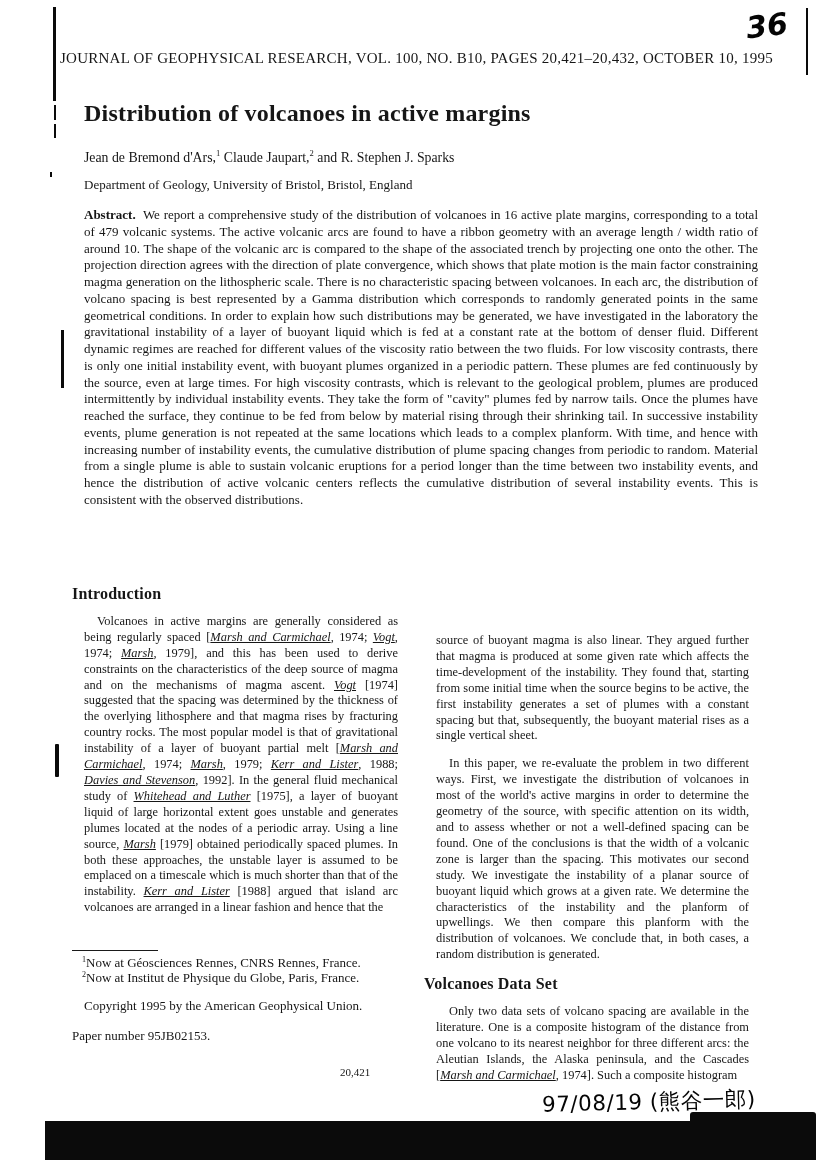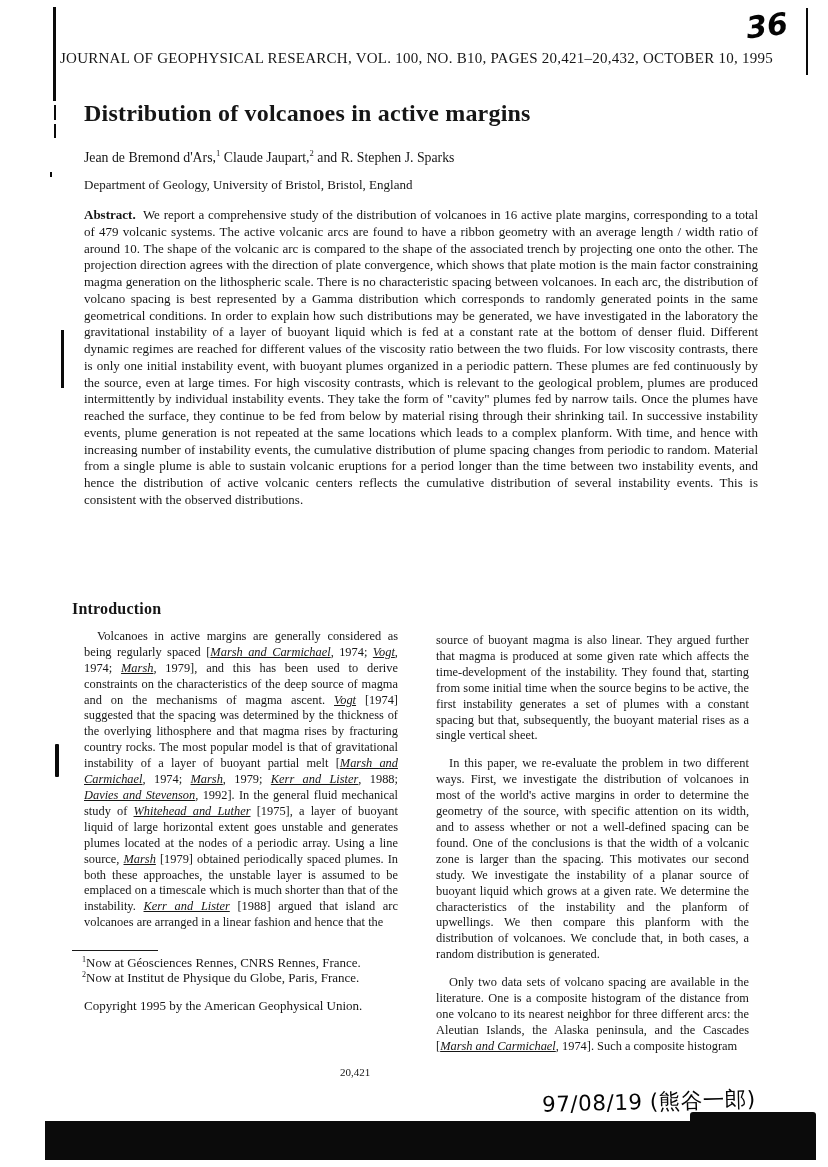--- a/index.html
+++ b/index.html
@@ -18,21 +18,21 @@
   }
   
   #title{top:100px;left:84px;width:600px;font-size:24px;font-weight:bold;letter-spacing:.2px;}
   #authors{top:150px;left:84px;width:640px;font-size:13.8px;}
   #affiliation{top:177px;left:84px;width:640px;font-size:13px;}
   
   #abstract{top:207px;left:84px;width:674px;font-size:13px;line-height:16.75px;text-align:justify;}
   #abstract .lbl{font-weight:bold;}
   
   .col{font-size:12.4px;line-height:15.9px;text-align:justify;}
-  #col-left{top:601px;left:72px;width:338px;}
+  #col-left{top:586px;left:72px;width:338px;}
   #col-right{top:621px;left:424px;width:337px;}
   h2.sec{font-size:16px;font-weight:bold;margin:0 0 11px 0;text-align:left;letter-spacing:.2px;}
   .col p{margin:12px;}
   .col p.indent{text-indent:13px;}
   #col-right h2.sec{margin:13px 0 11px 0;}
   .it{font-style:italic;text-decoration:underline;}
   sup{font-size:.62em;line-height:0;vertical-align:super;}
   
   #footnote-block{top:950px;left:72px;width:338px;font-size:13px;line-height:14.5px;text-align:left;}
   #footnote-rule{border-top:1.5px solid #1a1a1a;width:86px;margin:0 0 5px 0;}
@@ -82,27 +82,29 @@
 </div>
 
 <div class="abs col" id="col-left">
   <h2 class="sec">Introduction</h2>
   <p class="indent"><span>Volcanoes in active margins are generally considered as being regularly spaced [</span><span class="it">Marsh and Carmichael</span><span>, 1974; </span><span class="it">Vogt</span><span>, 1974; </span><span class="it">Marsh</span><span>, 1979], and this has been used to derive constraints on the characteristics of the deep source of magma and on the mechanisms of magma ascent. </span><span class="it">Vogt</span><span> [1974] suggested that the spacing was determined by the thickness of the overlying lithosphere and that magma rises by fracturing country rocks. The most popular model is that of gravitational instability of a layer of buoyant partial melt [</span><span class="it">Marsh and Carmichael</span><span>, 1974; </span><span class="it">Marsh</span><span>, 1979; </span><span class="it">Kerr and Lister</span><span>, 1988; </span><span class="it">Davies and Stevenson</span><span>, 1992]. In the general fluid mechanical study of </span><span class="it">Whitehead and Luther</span><span> [1975], a layer of buoyant liquid of large horizontal extent goes unstable and generates plumes located at the nodes of a periodic array. Using a line source, </span><span class="it">Marsh</span><span> [1979] obtained periodically spaced plumes. In both these approaches, the unstable layer is assumed to be emplaced on a timescale which is much shorter than that of the instability. </span><span class="it">Kerr and Lister</span><span> [1988] argued that island arc volcanoes are arranged in a linear fashion and hence that the</span></p>
 </div>
 
 <div class="abs col" id="col-right">
   <p>source of buoyant magma is also linear. They argued further that magma is produced at some given rate which affects the time-development of the instability. They found that, starting from some initial time when the source begins to be active, the first instability generates a set of plumes with a constant spacing but that, subsequently, the buoyant material rises as a single vertical sheet.</p>
   <p class="indent">In this paper, we re-evaluate the problem in two different ways. First, we investigate the distribution of volcanoes in most of the world's active margins in order to determine the geometry of the source, with specific attention on its width, and to assess whether or not a well-defined spacing can be found. One of the conclusions is that the width of a volcanic zone is larger than the spacing. This motivates our second study. We investigate the instability of a planar source of buoyant liquid which grows at a given rate. We determine the characteristics of the instability and the planform of upwellings. We then compare this planform with the distribution of volcanoes. We conclude that, in both cases, a random distribution is generated.</p>
+  <h2 class="sec">Volcanoes Data Set</h2>
   <p class="indent"><span>Only two data sets of volcano spacing are available in the literature. One is a composite histogram of the distance from one volcano to its nearest neighbor for three different arcs: the Aleutian Islands, the Alaska peninsula, and the Cascades [</span><span class="it">Marsh and Carmichael</span><span>, 1974]. Such a composite histogram</span></p>
 </div>
 
 <div class="abs" id="footnote-block">
   <div id="footnote-rule"></div>
   <p class="footnote"><sup>1</sup><span>Now at Géosciences Rennes, CNRS Rennes, France.</span></p>
   <p class="footnote"><sup>2</sup><span>Now at Institut de Physique du Globe, Paris, France.</span></p>
   <p id="copyright">Copyright 1995 by the American Geophysical Union.</p>
+  <p id="paper-number">Paper number 95JB02153.</p>
 </div>
 
 <div class="abs" id="page-number">20,421</div>
 
 <div class="abs hand" id="date-annotation">97/08/19 (熊谷一郎)</div>
 <div class="abs" id="bottom-bar-tail"></div>
 <div class="abs" id="bottom-bar"></div>
 
 </body></html>

